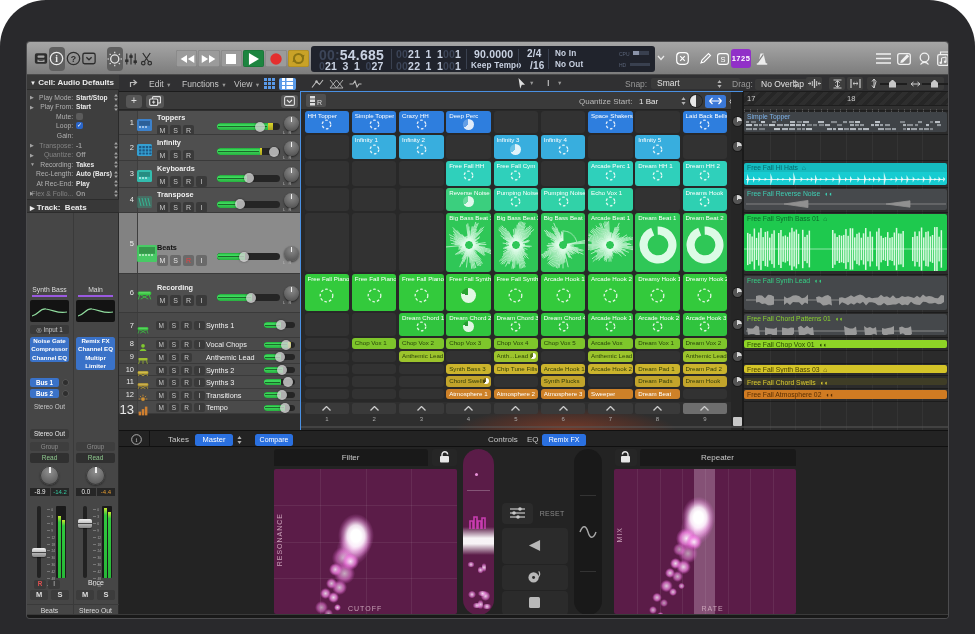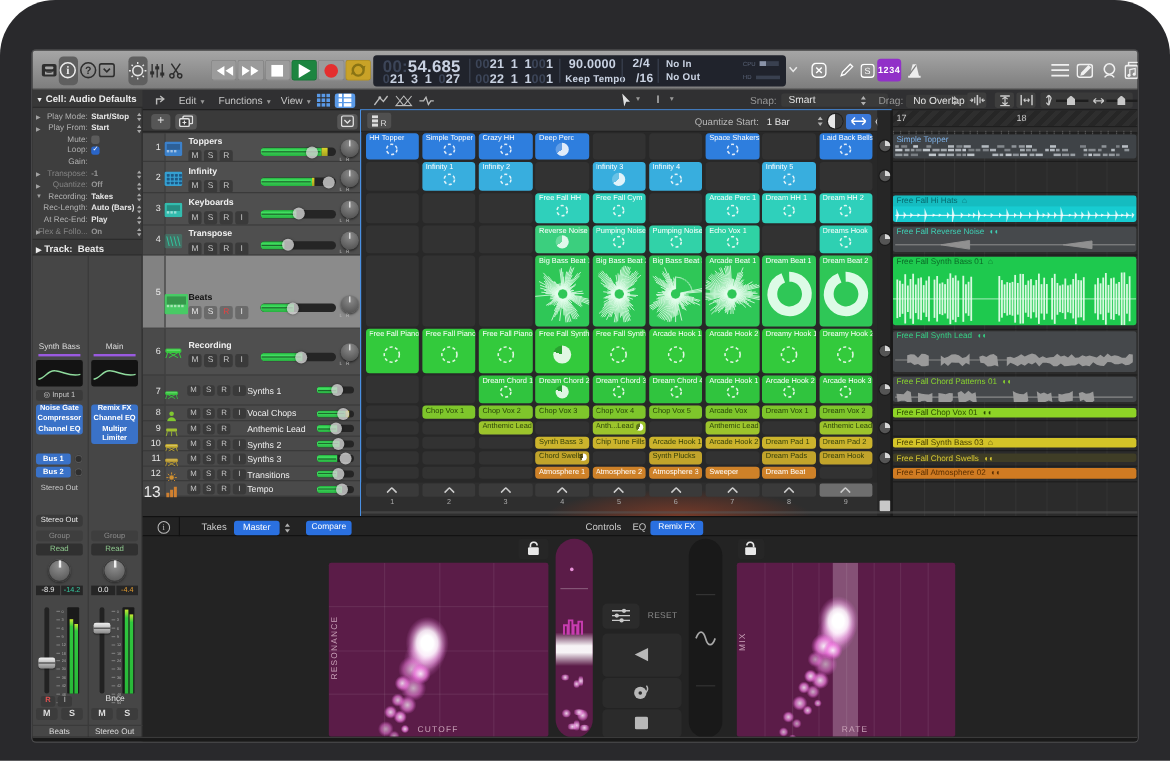--- a/index.html
+++ b/index.html
@@ -148,21 +148,21 @@
             <path d="M2 11l1-3 6.5-6.5 2 2L5 10z" fill="none" stroke="#fff" stroke-width="1.1"></path>
           </svg>
         </div>
 <div class="abs" style="left:687px;top:7px;width:18px;height:19px;border-radius:3px;display:flex;align-items:center;justify-content:center">
           <svg width="12" height="12" viewBox="0 0 12 12">
             <rect x="0.6" y="0.6" width="10.8" height="10.8" rx="2.5" fill="none" stroke="#fff" stroke-width="1.1"></rect>
             <text x="6" y="8.8" font-size="7.5" fill="#fff" text-anchor="middle">S</text>
           </svg>
         </div>
 <div class="abs" style="left:704px;top:7px;width:20px;height:19px;background:#9130c8;border-radius:3px;display:flex;align-items:center;justify-content:center">
-          <span style="color:#fff;font-size:7.5px;font-weight:bold;letter-spacing:0.5px">1234</span>
+          <span style="color:#fff;font-size:7.5px;font-weight:bold;letter-spacing:0.5px">1725</span>
         </div>
 <div class="abs" style="left:726px;top:7px;width:18px;height:19px;border-radius:3px;display:flex;align-items:center;justify-content:center">
           <svg width="14" height="13" viewBox="0 0 14 13">
             <path d="M5.5 1.5h3L11 12H3z" fill="#ededed"></path>
             <path d="M1.8 12h10.4" stroke="#ededed" stroke-width="1.6"></path>
             <path d="M8.4 2.4L3.2 9.6" stroke="#808080" stroke-width="1.1"></path>
           </svg>
         </div>
 <div class="abs" style="left:847.0px;top:7px;width:19px;height:19px;display:flex;align-items:center;justify-content:center">
           <svg width="15" height="13" viewBox="0 0 15 13">
@@ -2131,20 +2131,21 @@
 <div class="abs" style="left:76px;top:2.5px;width:38px;height:12px;background:#2a70e0;border-radius:2.5px;color:#fff;text-align:center;line-height:12px;font-size:7.5px">Master</div>
 <svg class="abs" style="left:118px;top:4.5px" width="5" height="8" viewBox="0 0 5 8">
           <path d="M2.5 0L4.6 3H0.4zM2.5 8L0.4 5h4.2z" fill="#b0b0b0"></path>
         </svg>
 <div class="abs" style="left:136px;top:2.5px;width:38px;height:12px;background:#2a70e0;border-radius:2.5px;color:#fff;text-align:center;line-height:12px;font-size:7px">Compare</div>
 <span class="abs" style="left:369px;top:4px">Controls</span>
 <span class="abs" style="left:408px;top:4px">EQ</span>
 <div class="abs" style="left:423px;top:2.5px;width:44px;height:12px;background:#2a70e0;border-radius:2.5px;color:#fff;text-align:center;line-height:12px;font-size:7px">Remix FX</div>
 </div>
 <div class="abs" style="left:92px;top:405px;width:829px;height:171px;background:#232323">
+<div class="abs" style="left:154.6px;top:1.5px;width:154px;height:17.5px;background:#191919;border-radius:3px 3px 0 0;color:#c8c8c8;text-align:center;line-height:17.5px;font-size:8px">Filter</div>
 <div class="abs" style="left:312.6px;top:1.5px;width:25px;height:17.5px;background:#262626;border-radius:3px;display:flex;align-items:center;justify-content:center">
           <svg width="11" height="12" viewBox="0 0 11 12">
             <rect x="1" y="5" width="9" height="6.5" rx="1" fill="#e8e8e8"></rect>
             <path d="M3 5V3.5a2.8 2.8 0 0 1 5.6 0" fill="none" stroke="#e8e8e8" stroke-width="1.4"></path>
           </svg>
         </div>
 <div class="abs" style="left:154.6px;top:21.5px;width:183px;height:145.5px;background:#5b1c48;border-radius:2px;overflow:hidden">
 <div class="abs" style="left:46px;top:0;width:1px;height:145.5px;background:rgba(255,255,255,0.07)"></div>
 <div class="abs" style="left:0;top:36px;width:183px;height:1px;background:rgba(255,255,255,0.07)"></div>
 <div class="abs" style="left:92px;top:0;width:1px;height:145.5px;background:rgba(255,255,255,0.07)"></div>
@@ -2222,20 +2223,21 @@
 <svg class="abs" style="left:5px;top:76px" width="18" height="14" viewBox="0 0 18 14">
             <path d="M1 7c2.5-7 6-7 8 0s5.5 7 8 0" fill="none" stroke="#a8a8a8" stroke-width="1.4"></path>
           </svg>
 </div>
 <div class="abs" style="left:495.6px;top:1.5px;width:22px;height:17.5px;background:#262626;border-radius:3px;display:flex;align-items:center;justify-content:center">
           <svg width="11" height="12" viewBox="0 0 11 12">
             <rect x="1" y="5" width="9" height="6.5" rx="1" fill="#e8e8e8"></rect>
             <path d="M8 5V3.5a2.8 2.8 0 0 0-5.6 0" fill="none" stroke="#e8e8e8" stroke-width="1.4"></path>
           </svg>
         </div>
+<div class="abs" style="left:520.5px;top:1.5px;width:156px;height:17.5px;background:#191919;border-radius:3px 3px 0 0;color:#c8c8c8;text-align:center;line-height:17.5px;font-size:8px">Repeater</div>
 <div class="abs" style="left:494.5px;top:21.5px;width:182px;height:145.5px;background:#5b1c48;border-radius:2px;overflow:hidden">
 <div class="abs" style="left:23px;top:0;width:1px;height:145.5px;background:rgba(255,255,255,0.07)"></div>
 <div class="abs" style="left:46px;top:0;width:1px;height:145.5px;background:rgba(255,255,255,0.07)"></div>
 <div class="abs" style="left:68px;top:0;width:1px;height:145.5px;background:rgba(255,255,255,0.07)"></div>
 <div class="abs" style="left:91px;top:0;width:1px;height:145.5px;background:rgba(255,255,255,0.07)"></div>
 <div class="abs" style="left:114px;top:0;width:1px;height:145.5px;background:rgba(255,255,255,0.07)"></div>
 <div class="abs" style="left:136px;top:0;width:1px;height:145.5px;background:rgba(255,255,255,0.07)"></div>
 <div class="abs" style="left:159px;top:0;width:1px;height:145.5px;background:rgba(255,255,255,0.07)"></div>
 <div class="abs" style="left:80px;top:0;width:21px;height:145.5px;background:rgba(255,235,250,0.26)"></div>
 <div class="abs" style="left:2px;top:58px;font-size:7px;color:#c9a2b8;letter-spacing:1px;writing-mode:vertical-rl;transform:rotate(180deg)">MIX</div>

